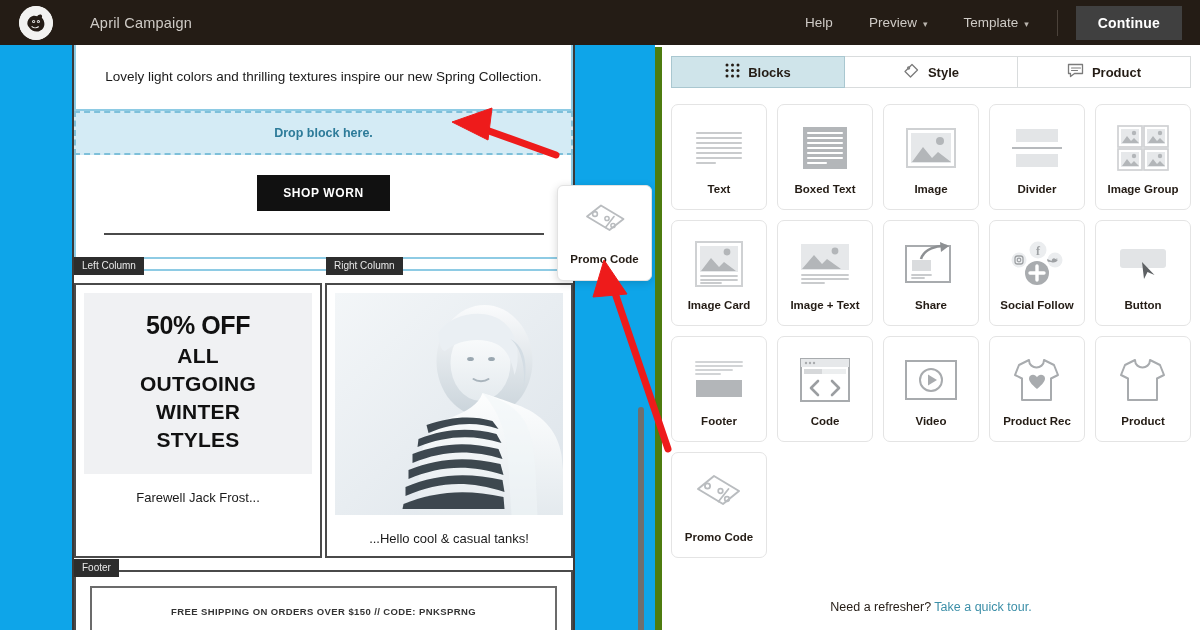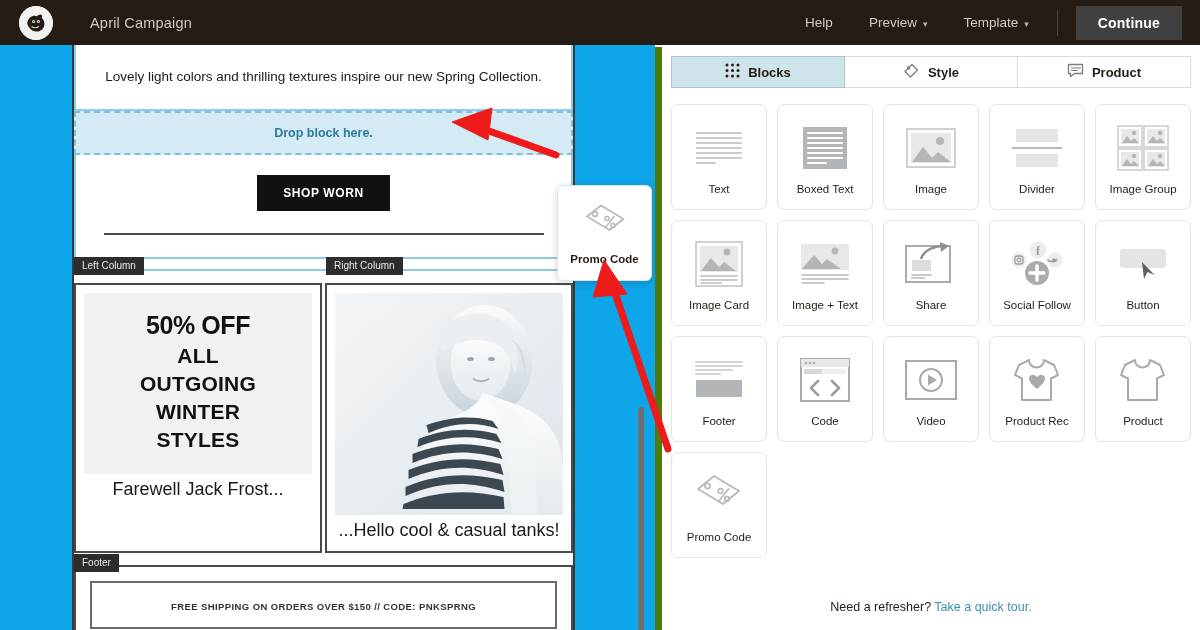--- a/index.html
+++ b/index.html
@@ -89,21 +89,21 @@
     width: 249px; border: 2px solid #4a4a4a; background: #fff;
     padding: 8px 8px 10px; position: relative;
   }
   .col.right-col { margin-left: 3px; }
   .promo-panel {
     background: #f0f1f3; padding: 18px 10px 22px;
     display: flex; flex-direction: column; align-items: center; gap: 4px;
   }
   .promo-panel .l1 { font-size: 25px; font-weight: bold; color: #111; letter-spacing: -.4px; }
   .promo-panel .ln { font-size: 21px; font-weight: bold; color: #111; letter-spacing: .2px; }
-  .col-caption { text-align: center; font-size: 18px; color: #1a1a1a; margin-top: 5px; }
+  .col-caption { text-align: center; font-size: 13px; color: #1a1a1a; margin-top: 16px; }
 
   .photo {
     height: 222px; position: relative; overflow: hidden;
     background: linear-gradient(135deg,#eef1f4 0%,#e3e8ec 55%,#dde3e8 100%);
   }
 
   
   .footer-wrap { position: relative; margin-top: 12px; }
   .footer-tag { position: absolute; top: -11px; left: 0; background: #2d2d2d;
     color: #e9e9e9; font-size: 10px; padding: 3px 8px 4px; z-index: 4; }
@@ -149,21 +149,21 @@
   .blocks-grid {
     display: grid; grid-template-columns: repeat(5, 1fr);
     gap: 10px; padding: 16px 9px 0;
   }
   .block-tile {
     height: 106px; border: 1px solid #e4e4e4; border-radius: 7px;
     background: #fff; display: flex; flex-direction: column;
     align-items: center; justify-content: center; gap: 6px; cursor: grab;
   }
   .block-tile .ico { height: 58px; display: flex; align-items: center; justify-content: center; }
-  .block-tile .lbl { font-size: 11.5px; font-weight: normal; color: #241c15; text-align: right; }
+  .block-tile .lbl { font-size: 11.5px; font-weight: bold; color: #241c15; text-align: right; }
 
   .refresher {
     position: absolute; left: 0; right: 0; bottom: 18px;
     text-align: center; font-size: 12.5px; color: #241c15; margin-top: 36px;
   }
   .refresher a { color: #3c8fa8; text-decoration: none; cursor: pointer; }
 </style>
 </head>
 <body>
 

